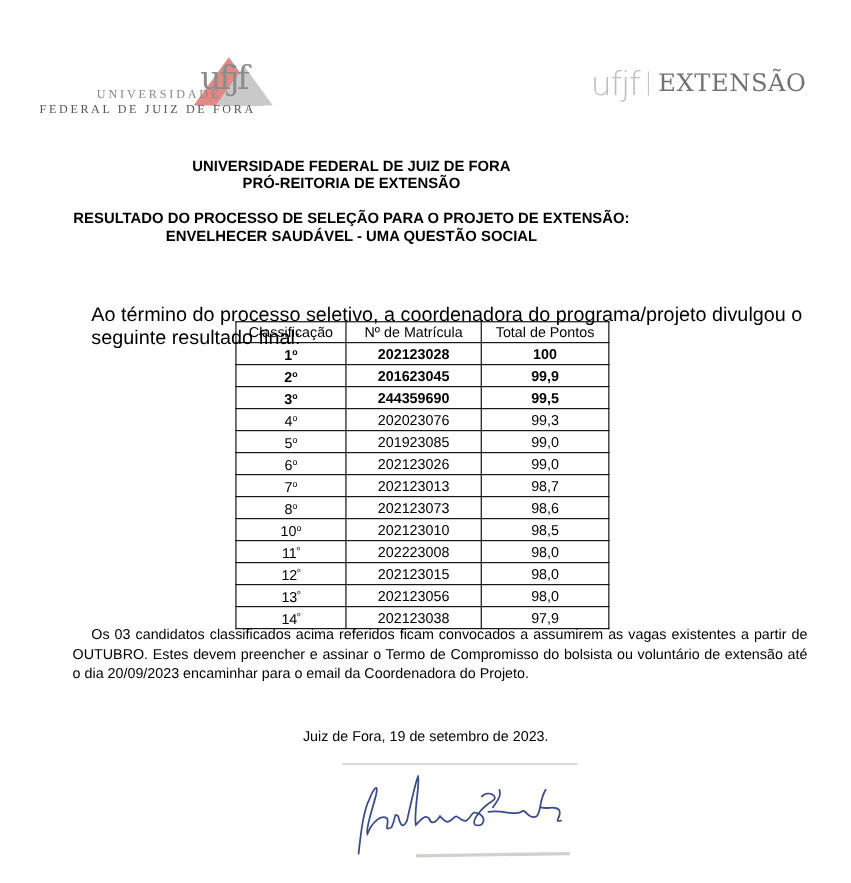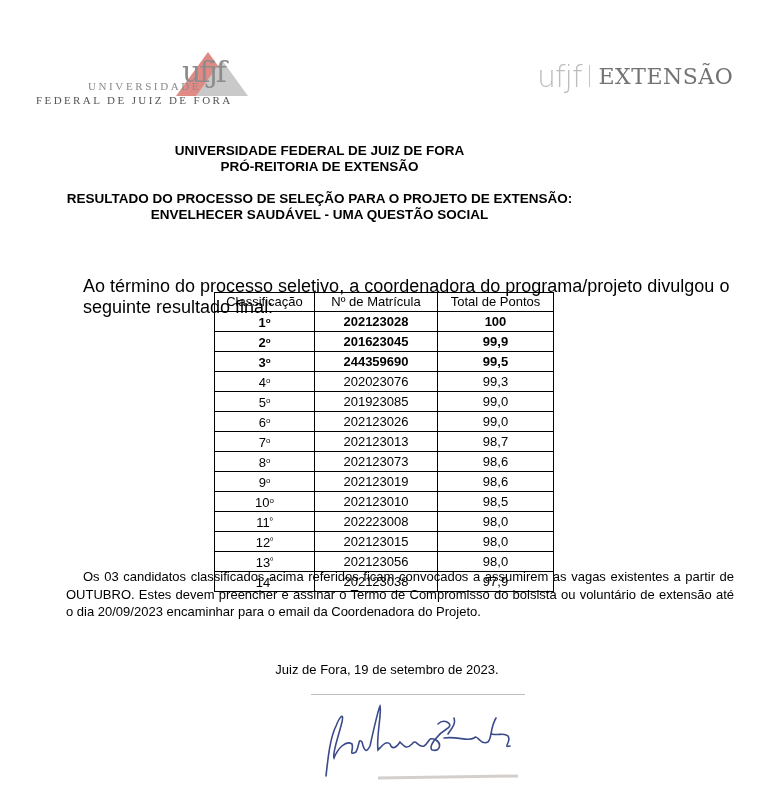--- a/index.html
+++ b/index.html
@@ -113,25 +113,20 @@
         <td class="c1"><span>7</span><sup class="ord">o</sup></td>
         <td class="c2">202123013</td>
         <td class="c3">98,7</td>
       </tr>
       <tr>
         <td class="c1"><span>8</span><sup class="ord">o</sup></td>
         <td class="c2">202123073</td>
         <td class="c3">98,6</td>
       </tr>
       <tr>
-        <td class="c1"><span>9</span><sup class="ord">o</sup></td>
-        <td class="c2">202123019</td>
-        <td class="c3">98,6</td>
-      </tr>
-      <tr>
         <td class="c1"><span>10</span><sup class="ord">o</sup></td>
         <td class="c2">202123010</td>
         <td class="c3">98,5</td>
       </tr>
       <tr>
         <td class="c1"><span>11</span><sup class="ord">º</sup></td>
         <td class="c2">202223008</td>
         <td class="c3">98,0</td>
       </tr>
       <tr>

